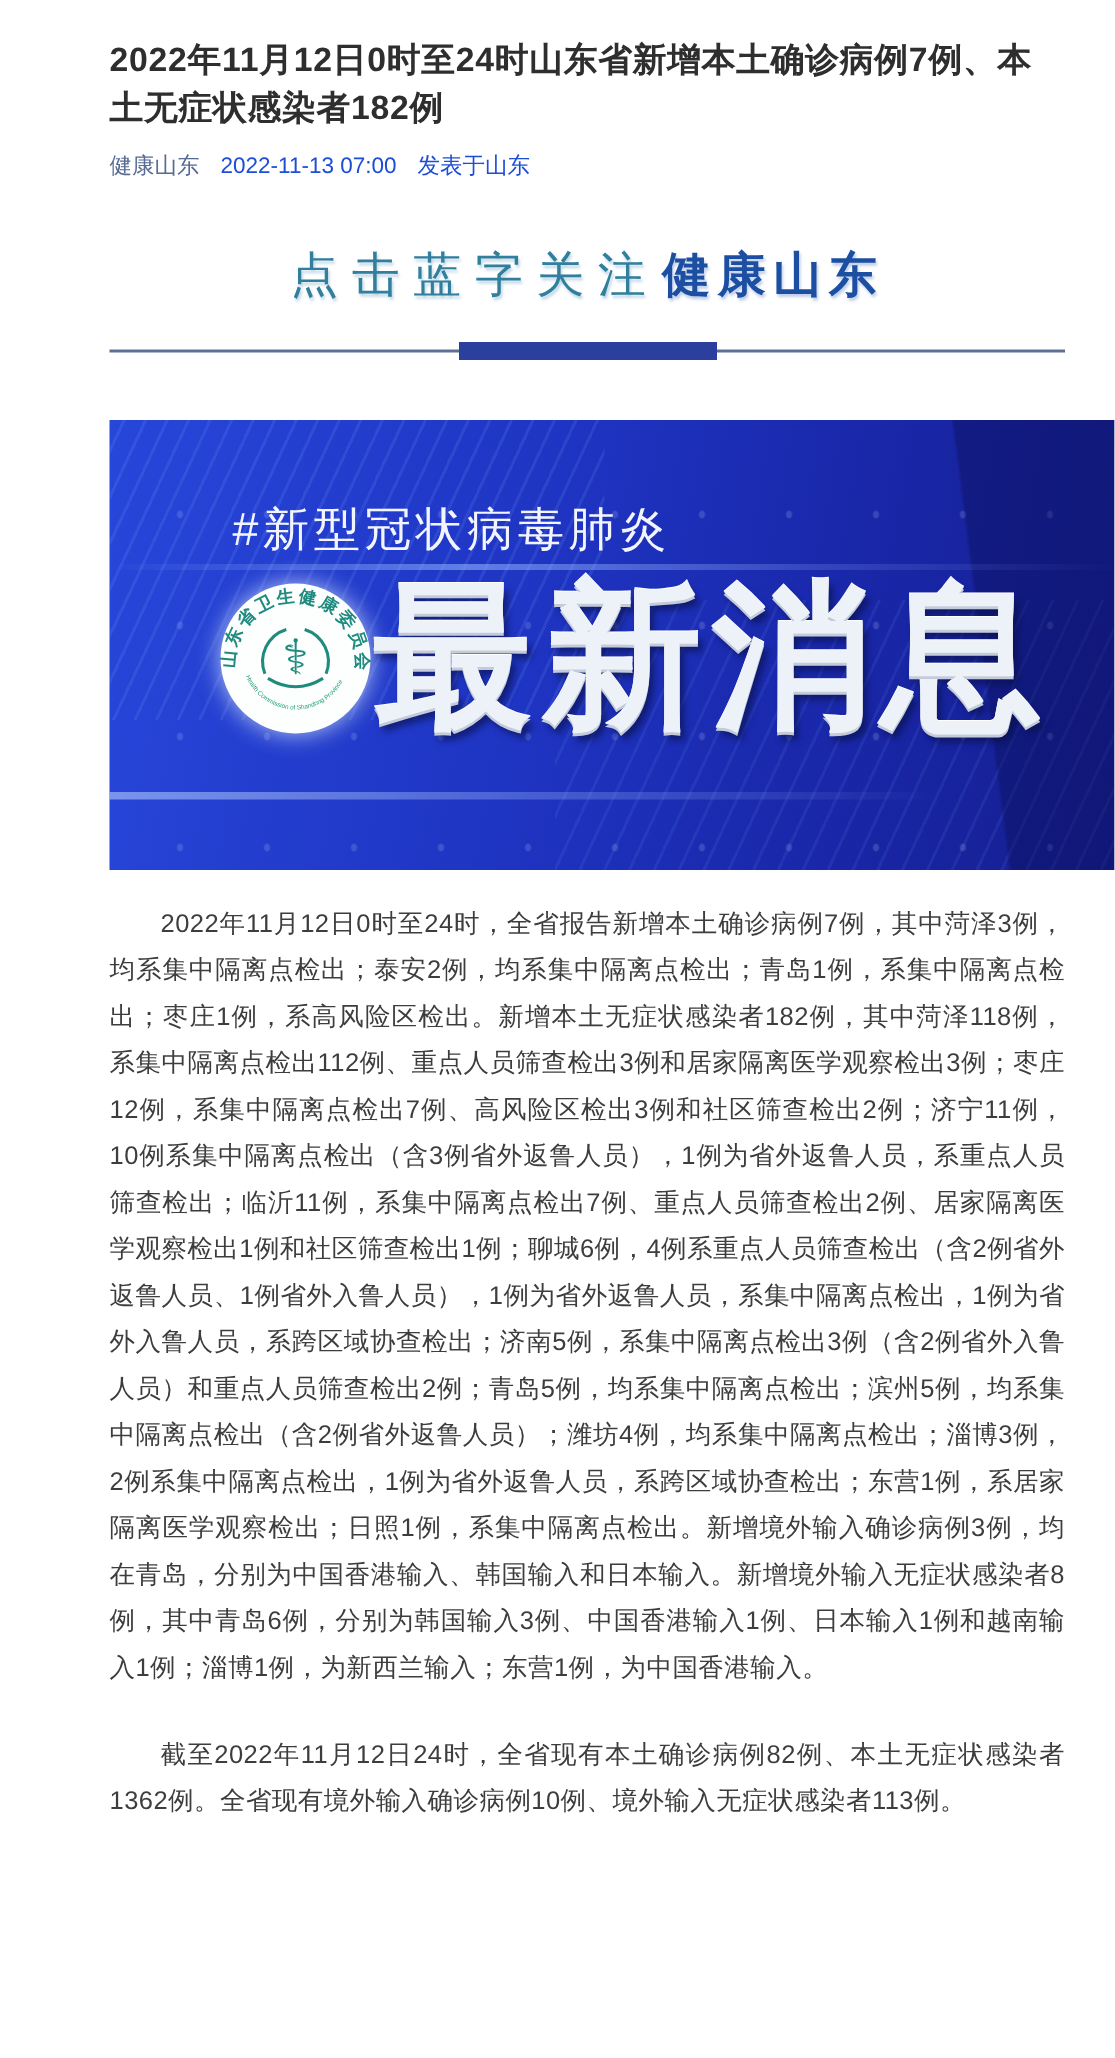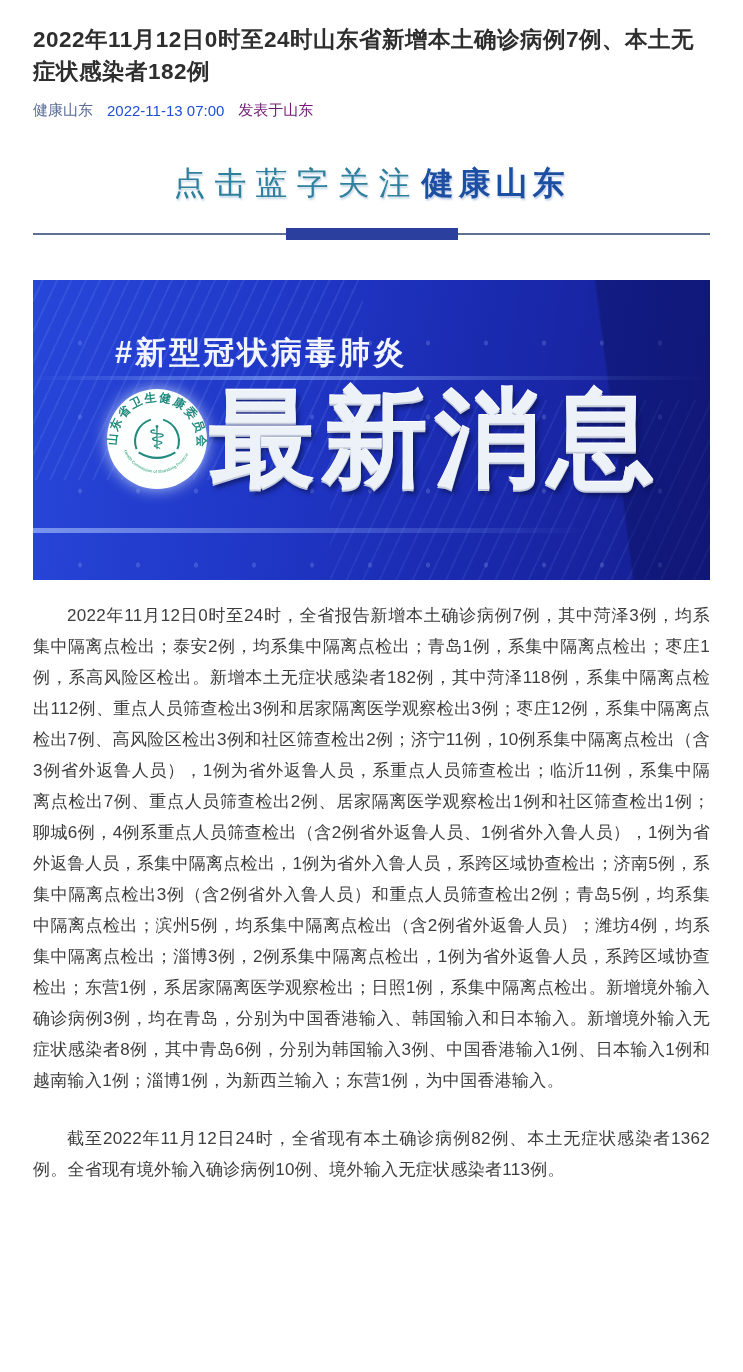--- a/index.html
+++ b/index.html
@@ -1,32 +1,33 @@
 <!DOCTYPE html>
 <html><head>
 <meta charset="utf-8">
 <style>
   * { margin:0; padding:0; box-sizing:border-box; }
   html,body { background:#ffffff; }
   .page {
     position:relative; width:743px; height:1372px; margin:0 auto;
     background:#ffffff; overflow:hidden;
     font-family:"Liberation Sans","DejaVu Sans",sans-serif;
+    padding-left:40px;
   }
   
   .title {
     margin:24px 33px 0; font-size:22.5px; line-height:32px;
     color:#2e2e2e; font-weight:600; letter-spacing:0.5px;
   }
   .byline {
     margin:13px 33px 0; font-size:15px; display:flex; align-items:center; gap:14px;
   }
   .byline .account { color:#576b95; cursor:pointer; }
   .byline .meta { color:#1d4ed8; }
-  .byline .loc  { color:#701a75; }
+  .byline .loc  { color:#1d4ed8; }
   
   .follow-banner { margin-top:42px; text-align:center; cursor:pointer; }
   .follow-text { font-size:32px; white-space:nowrap; }
   .follow-text .prefix {
     color:#2f7f9d; letter-spacing:9px;
     text-shadow:1px 2px 2px rgba(150,185,210,.6);
   }
   .follow-text .acct {
     color:#1c4fa2; font-weight:700; letter-spacing:5px; margin-left:2px;
     text-shadow:1px 2px 2px rgba(140,165,215,.55);
@@ -63,21 +64,21 @@
   .hero .streak1 {
     position:absolute; left:0; right:0; top:96px; height:4px;
     background:linear-gradient(90deg, transparent, rgba(150,185,255,.55) 35%, rgba(150,185,255,.2) 70%, transparent);
   }
   .hero .streak2 {
     position:absolute; left:0; right:120px; top:248px; height:5px;
     background:linear-gradient(90deg, rgba(190,215,255,.55), rgba(160,190,255,.25) 60%, transparent);
   }
   .hero .hashtag {
     position:absolute; left:82px; top:52px;
-    color:#f2f5ff; font-size:31px; letter-spacing:3px; font-weight:700;
+    color:#f2f5ff; font-size:31px; letter-spacing:3px; font-weight:400;
   }
   .hero .logo {
     position:absolute; left:73px; top:108px; width:102px; height:102px;
     filter:drop-shadow(0 0 8px rgba(220,235,255,.8));
   }
   .hero .headline {
     position:absolute; left:176px; top:96px;
     font-size:106px; line-height:1.18; font-weight:700; letter-spacing:7px;
     color:#edf1f8; white-space:nowrap;
     text-shadow:0 2px 0 #c3cad9, 0 -1px 0 #ffffff, 3px 5px 4px rgba(8,16,70,.6);

